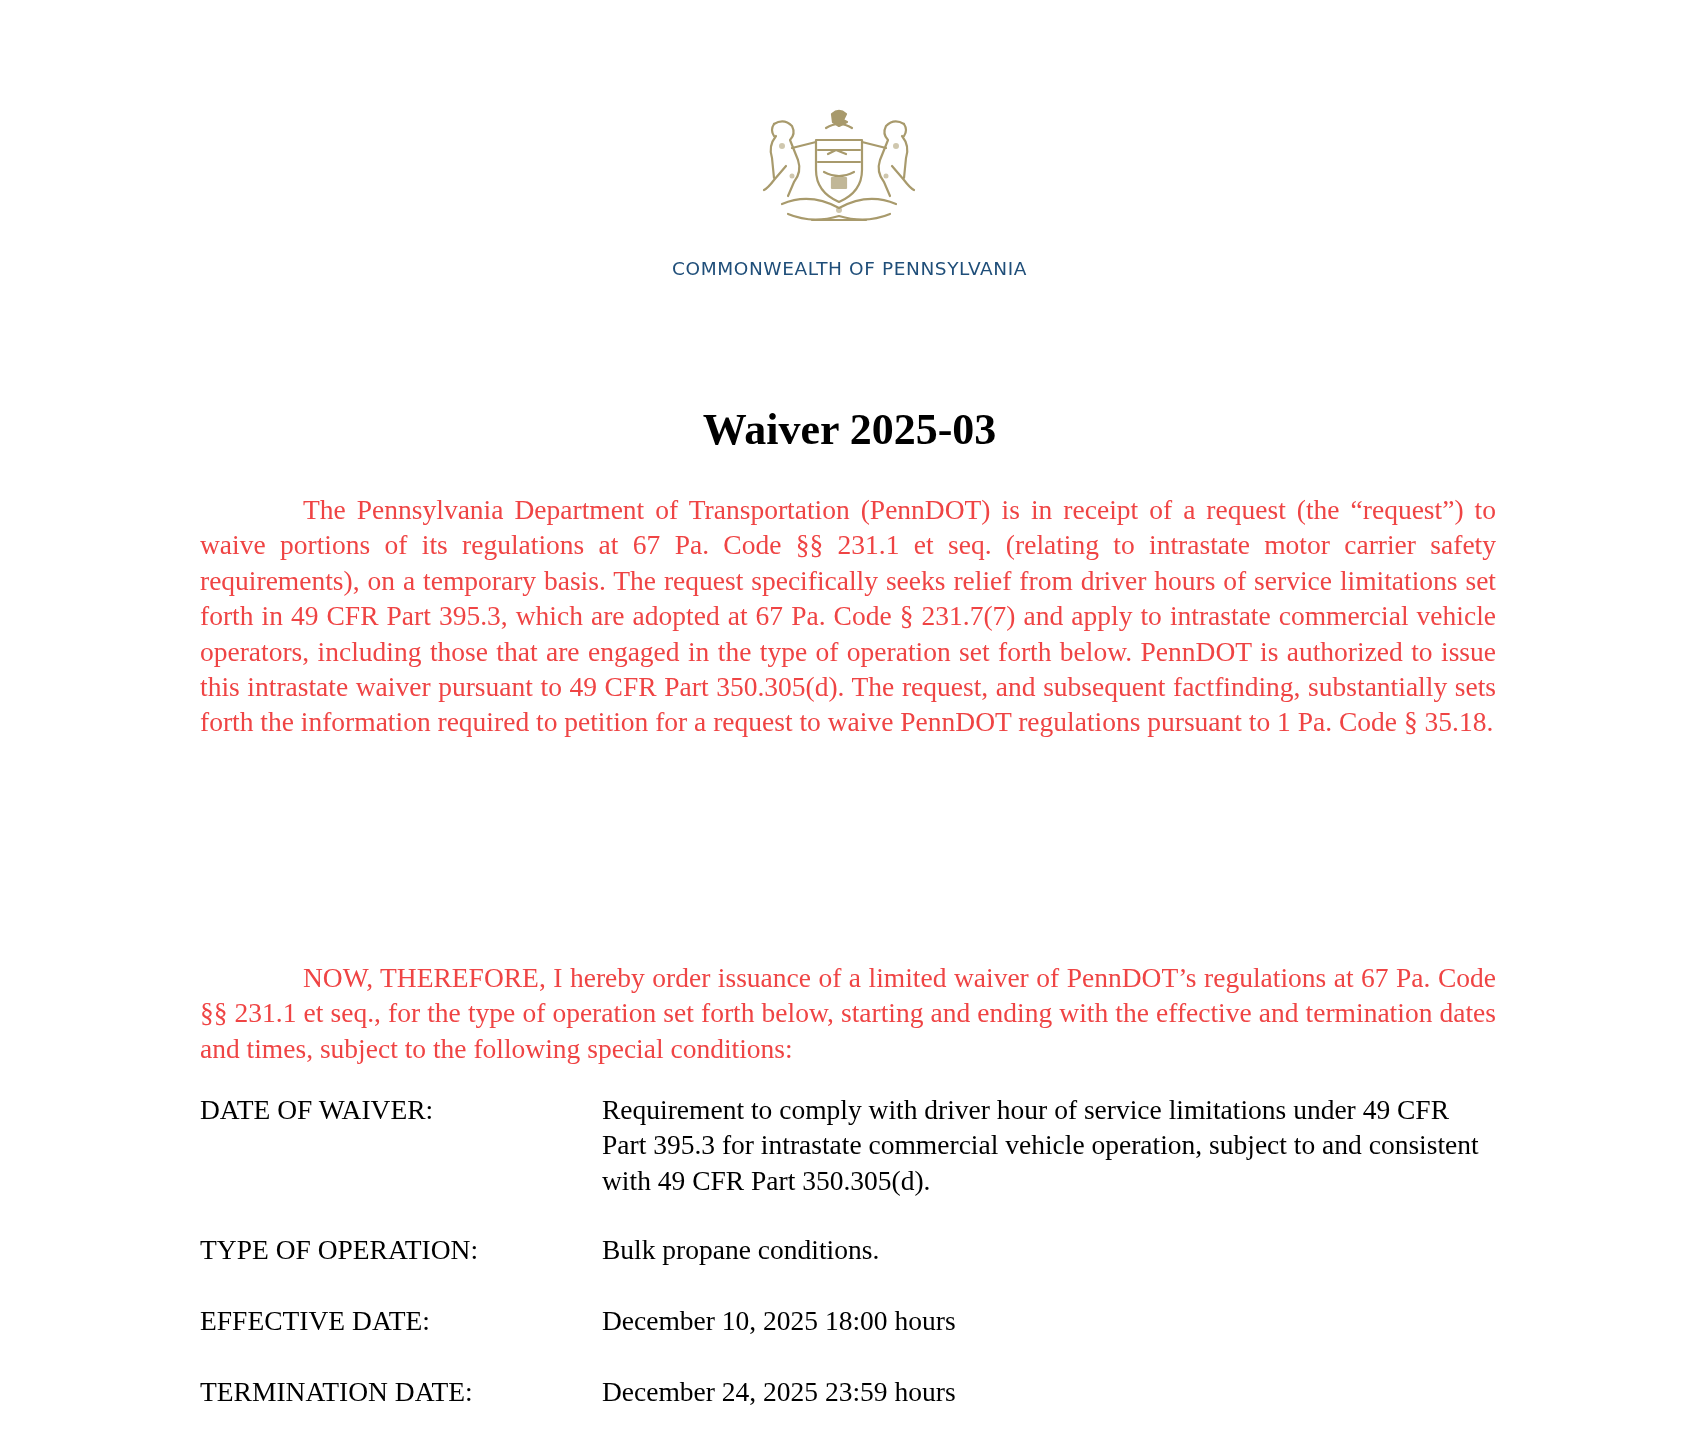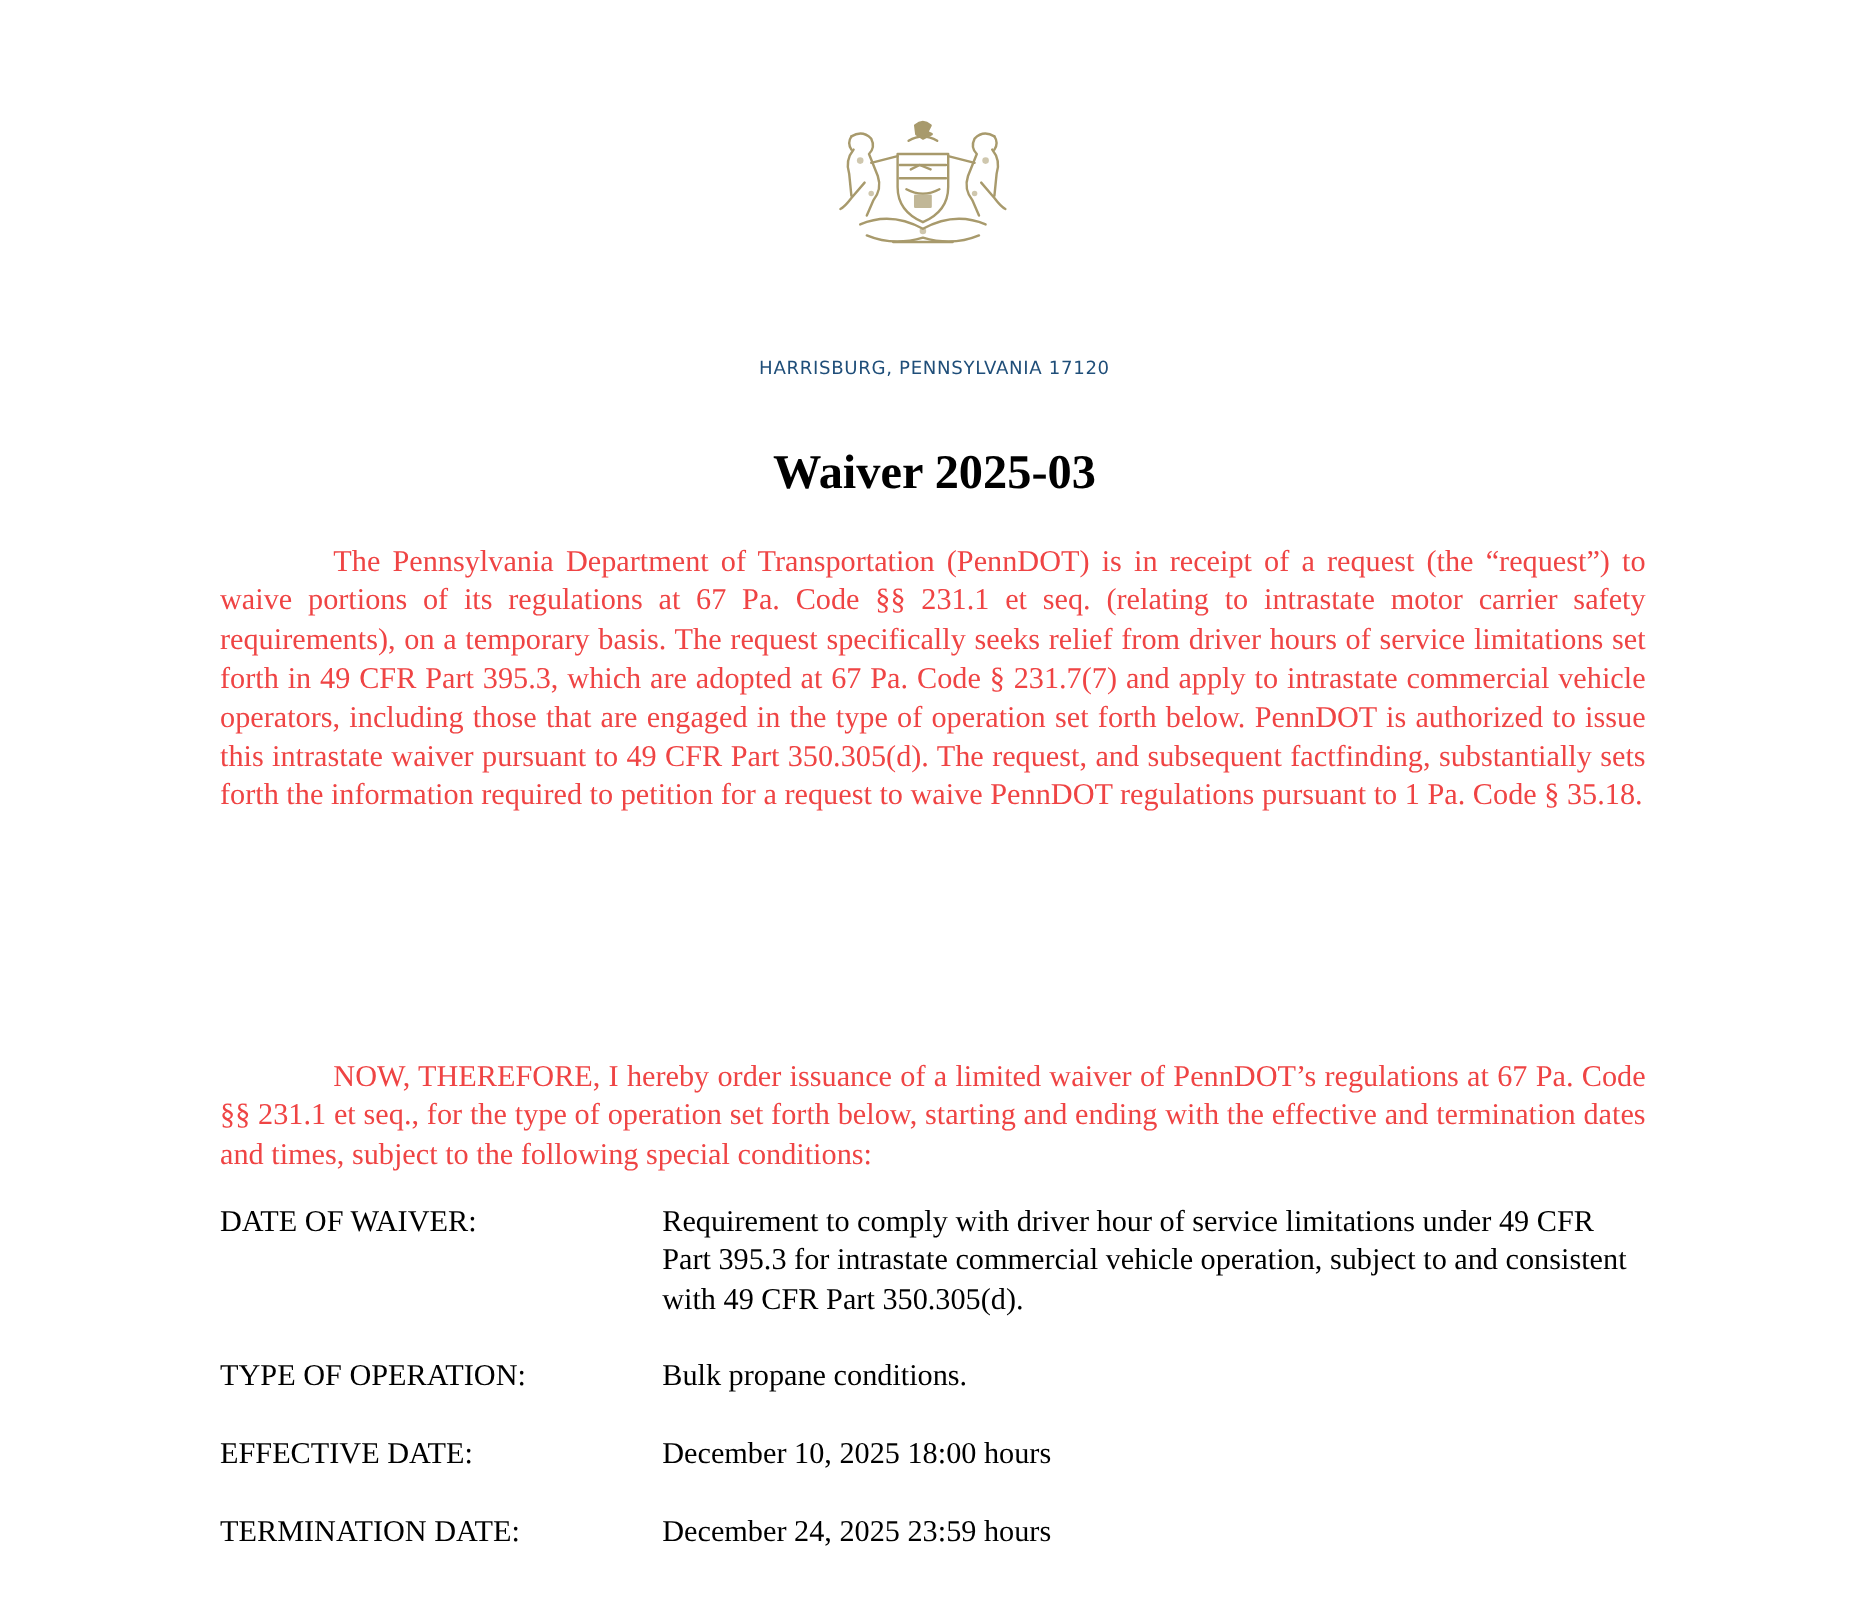--- a/index.html
+++ b/index.html
@@ -63,21 +63,21 @@
       <g fill="#a89a6c" opacity="0.55">
         <circle cx="30" cy="40" r="3"></circle>
           <circle cx="144" cy="40" r="3"></circle>
         <circle cx="40" cy="70" r="2.5"></circle>
           <circle cx="134" cy="70" r="2.5"></circle>
         <circle cx="87" cy="104" r="3"></circle>
       </g>
     </svg>
   </div>
 
-  <div class="lh lh3">HARRISBURG, PENNSYLVANIA 17120</div>
+  <div class="lh lh1">COMMONWEALTH OF PENNSYLVANIA</div>
 
   <div class="title">Waiver 2025-03</div>
 
   <div class="body-text p1">
     <p class="last-line-fix">The Pennsylvania Department of Transportation (PennDOT) is in receipt of a request (the “request”) to waive portions of its regulations at 67 Pa. Code §§ 231.1 et seq. (relating to intrastate motor carrier safety requirements), on a temporary basis. The request specifically seeks relief from driver hours of service limitations set forth in 49 CFR Part 395.3, which are adopted at 67 Pa. Code § 231.7(7) and apply to intrastate commercial vehicle operators, including those that are engaged in the type of operation set forth below.  PennDOT is authorized to issue this intrastate waiver pursuant to 49 CFR Part 350.305(d). The request, and subsequent factfinding, substantially sets forth the information required to petition for a request to waive PennDOT regulations pursuant to 1 Pa. Code § 35.18.</p>
   </div>
 
 
   <div class="body-text p3">
     <p class="last-line-fix">NOW, THEREFORE, I hereby order issuance of a limited waiver of PennDOT’s regulations at 67 Pa. Code §§ 231.1 et seq., for the type of operation set forth below, starting and ending with the effective and termination dates and times, subject to the following special conditions:</p>

